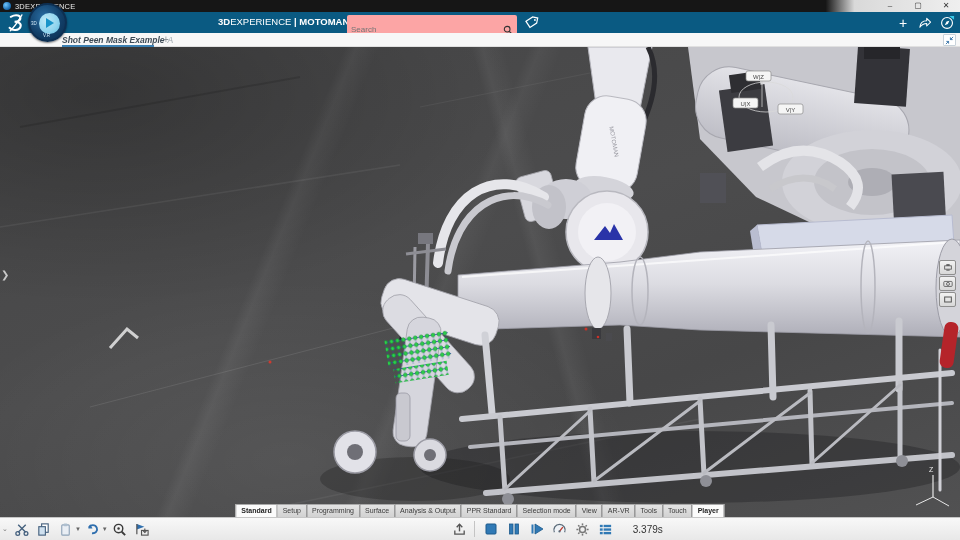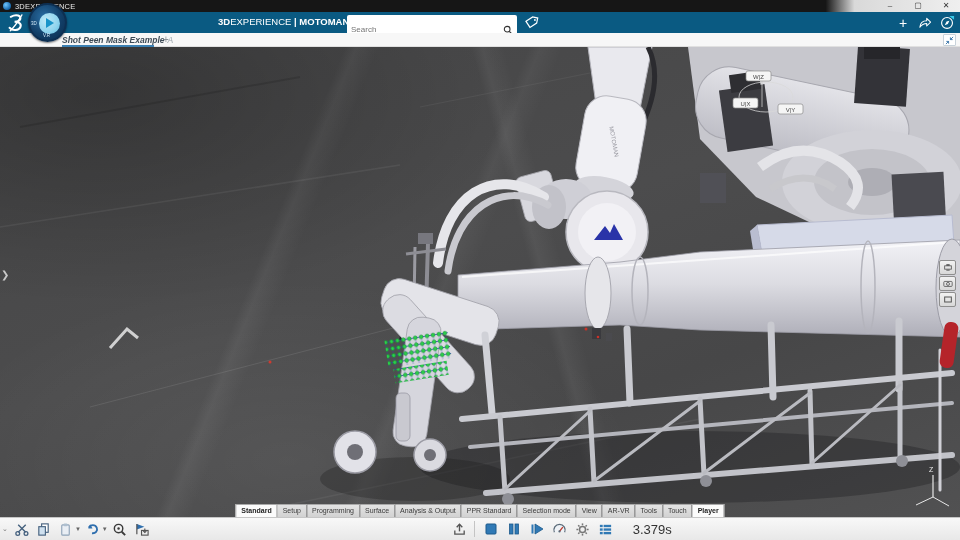--- a/index.html
+++ b/index.html
@@ -15,21 +15,21 @@
   .titlebar .title { color:#e8e8e8; font-size:7.5px; letter-spacing:.2px; }
   .win-controls { position:absolute; right:0; top:0; height:12px; display:flex; align-items:center; }
   .win-controls span { width:28px; text-align:center; color:#333; font-size:8px; line-height:12px; cursor:default; }
 
   
   .appbar { position:absolute; left:0; top:12px; width:960px; height:21px; background:#0a5a82; }
   .brandlogo { position:absolute; left:6px; top:1px; }
   .apptitle { position:absolute; left:218px; top:4px; color:#fff; font-size:9.5px; white-space:nowrap; }
   .apptitle b { font-weight:bold; }
   .apptitle .sub { color:#cfe2ee; }
-  .searchbox { position:absolute; left:347px; top:3px; width:170px; height:29px; background:#ffffff;
+  .searchbox { position:absolute; left:347px; top:3px; width:170px; height:29px; background:#fca5a5;
     border-radius:2px; display:flex; align-items:center; }
   .searchbox input { flex:1; border:none; outline:none; font-size:8px; padding:0 4px; color:#444;
     font-family:"Liberation Sans",sans-serif; background:transparent; }
   .searchbox .mag { margin-right:4px; }
   .hdr-ico { position:absolute; top:2px; width:18px; height:17px; display:flex; align-items:center;
     justify-content:center; color:#fff; }
   .plus-ico { right:48px; font-size:14px; font-weight:300; }
   .share-ico { right:26px; }
   .me-ico { right:4px; }
   .tag-ico { position:absolute; left:524px; top:3px; }
@@ -84,21 +84,21 @@
   .toolbar { position:absolute; left:0; top:517px; width:960px; height:23px;
     background:linear-gradient(#f8f8f8,#e8e8e8); border-top:1px solid #c6c6c6;
     display:flex; align-items:center; }
   .tb-left { display:flex; align-items:center; gap:2px; padding-left:2px; }
   .tb-chevron { font-size:7px; color:#777; margin-right:2px; }
   .tbtn { width:20px; height:19px; display:flex; align-items:center; justify-content:center; border-radius:2px; }
   .tbtn.narrow { width:16px; }
   .drop { font-size:6px; color:#666; margin-left:-3px; }
   .tb-center { display:flex; align-items:center; gap:3px; margin-left:300px; }
   .tb-sep { width:1px; height:16px; background:#c4c4c4; margin:0 3px; }
-  .sim-time { font-size:13px; color:#333; margin-left:14px; }
+  .sim-time { font-size:10px; color:#333; margin-left:14px; }
 
   .chip { font-size:6px; fill:#444; }
 </style>
 </head>
 <body>
 
 <div class="app">
 
   <div class="titlebar">
     <span class="appicon"></span>

